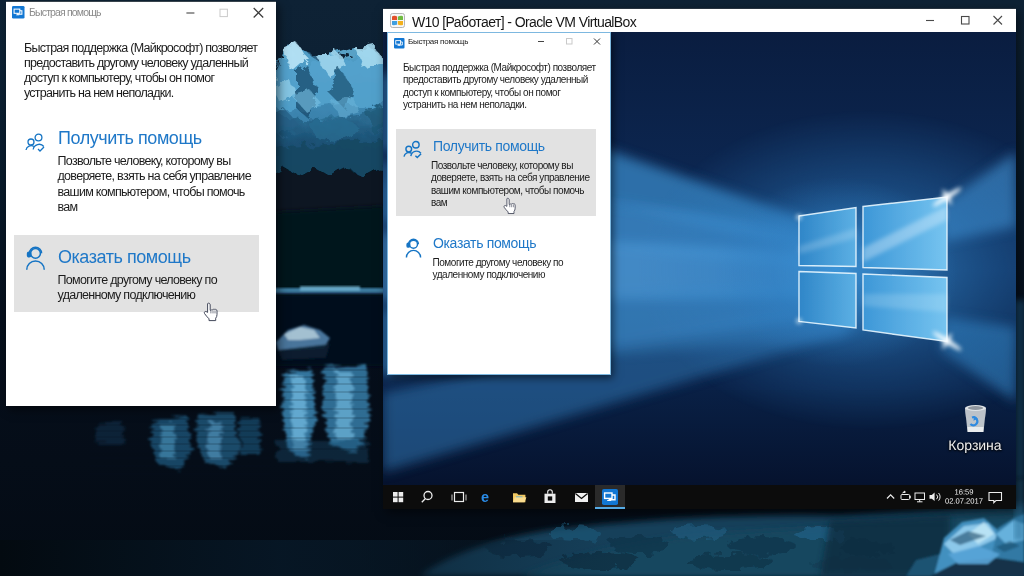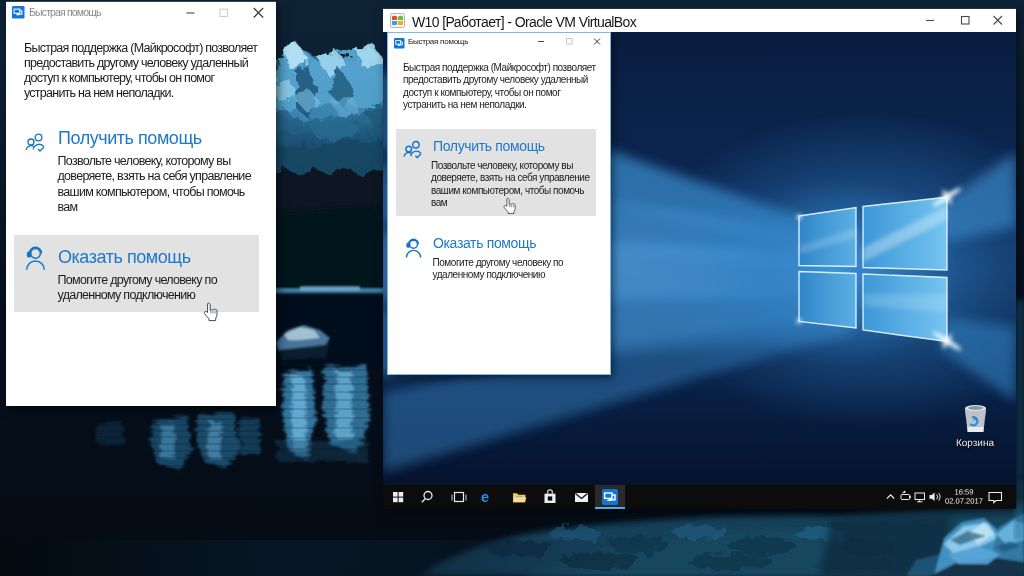--- a/index.html
+++ b/index.html
@@ -30,21 +30,21 @@
   #qa2 .para { position:absolute; left:15px; top:29px; font-size:10px;
                line-height:12.35px; color:#1b1b1b; letter-spacing:-0.45px; }
   #qa2 .head { font-size:14px; letter-spacing:-0.35px; color:#1f78c8; }
   #qa2 .sub { font-size:10px; line-height:12.35px; color:#1b1b1b; letter-spacing:-0.45px; }
   #qa2 .box1 { position:absolute; left:8px; top:95.5px; width:200px; height:87.5px; background:#e2e2e2; }
 
   
   #taskbar { position:absolute; left:0; top:453px; width:633px; height:24px; background:#0c0c0c; }
 
   
-  #bin { position:absolute; left:563px; top:371px; width:58px; text-align:center; color:#f0f0f0; font-size:10px; }
+  #bin { position:absolute; left:563px; top:371px; width:58px; text-align:center; color:#f0f0f0; font-size:14px; }
 </style>
 </head>
 <body>
 
 <svg class="abs" style="left:0;top:0" width="1024" height="576" viewBox="0 0 1024 576">
   <defs>
     <linearGradient id="hwsky" x1="0" y1="0" x2="0" y2="1">
       <stop offset="0" stop-color="#0e2235"></stop>
       <stop offset=".1" stop-color="#0d2134"></stop>
       <stop offset=".3" stop-color="#081a2b"></stop>

